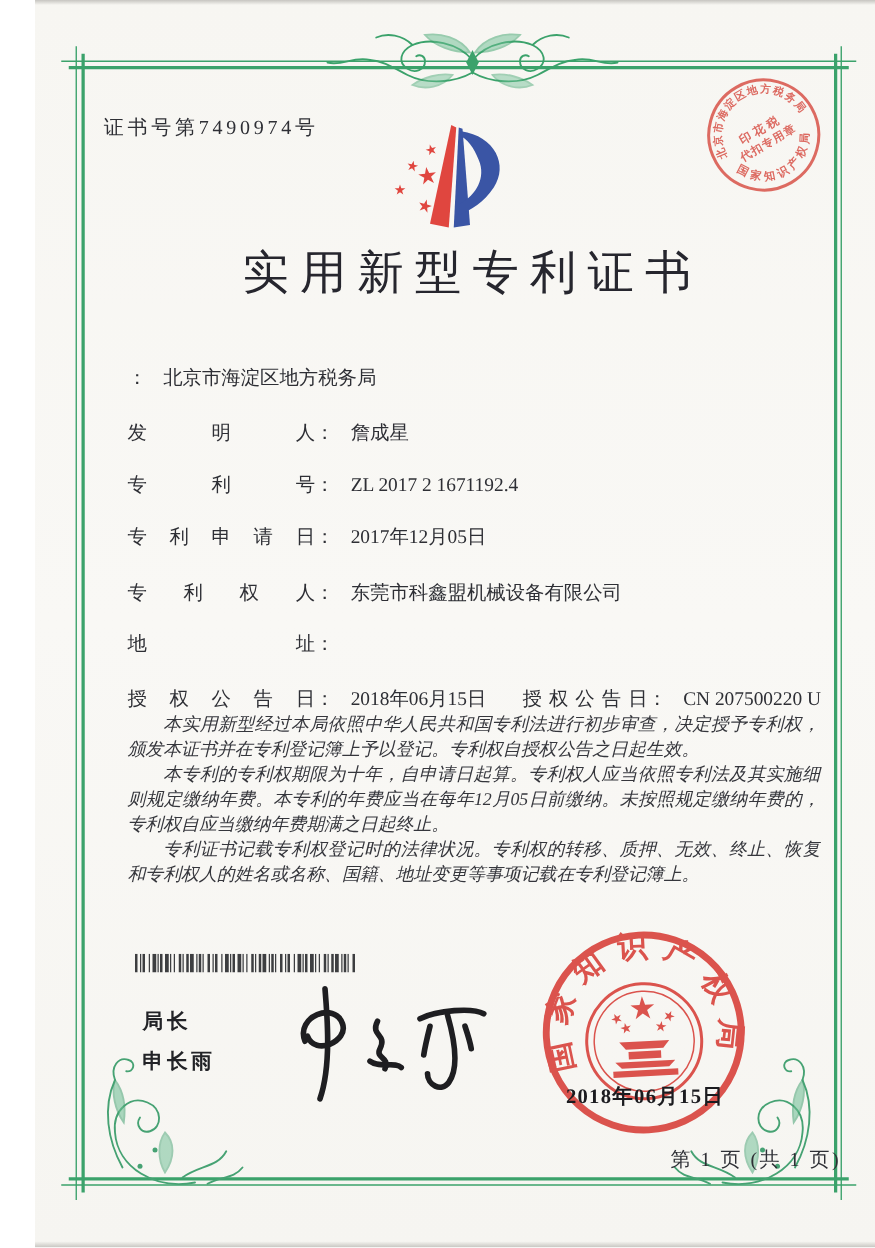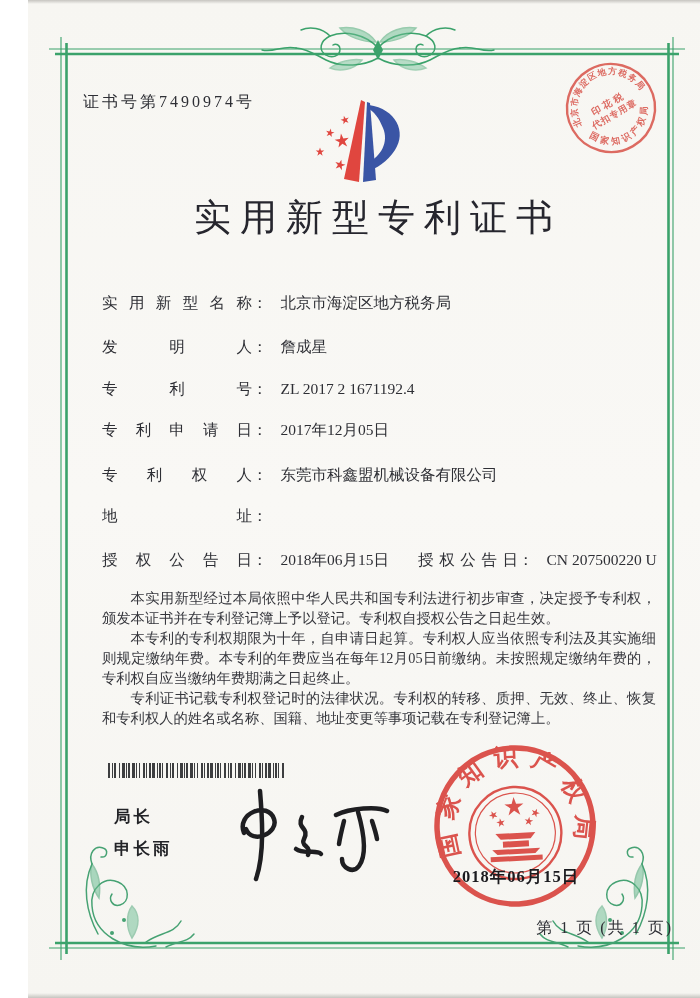--- a/index.html
+++ b/index.html
@@ -20,21 +20,21 @@
 
   .row{left:74px;font-size:15.5px;line-height:22px;color:#2e2f35;display:flex;align-items:flex-start;}
   .lbl{display:inline-block;width:150px;text-align:justify;text-align-last:justify;}
   .lbl-sm{width:100px;}
   .colon{display:inline-block;}
   .val{margin-left:13px;white-space:nowrap;}
   .val-wrap{margin-left:13px;line-height:26px;}
   .r1{top:292px}.r2{top:336px}.r3{top:378px}.r4{top:419px}.r5{top:464px}.r6{top:505px}
   .r7{top:549px}.r8{top:549px;left:390px}
 
-  .bodytext{left:74px;top:588px;width:554px;font-size:14.3px;line-height:20px;color:#35363c;}
+  .bodytext{left:74px;top:570px;width:554px;font-size:14.3px;line-height:20px;color:#35363c;font-style:italic;}
   .bodytext p{margin:0;text-indent:2em;text-align:justify;}
 
   .signer{left:86px;font-family:Liberation Sans, sans-serif;font-weight:600;
           font-size:16.5px;letter-spacing:3px;color:#222327;}
   .signer-title{top:806px;} .signer-name{top:838px;}
 
   .sealdate{left:418px;top:866px;width:140px;text-align:center;font-size:16.5px;font-weight:600;
             letter-spacing:1px;color:#1b1b1f;}
   .footer{left:33px;top:918px;width:612px;text-align:right;font-size:16px;letter-spacing:2px;color:#2e2f35;}
 
@@ -117,21 +117,20 @@
         <textPath href="#taxArcBottom" startOffset="50%" text-anchor="middle">国家知识产权局</textPath>
       </text>
       <text x="50" y="48" font-size="9.5" letter-spacing="3" text-anchor="middle" font-weight="bold">印花税</text>
       <text x="50" y="60" font-size="9" letter-spacing="1" text-anchor="middle" font-weight="bold">代扣专用章</text>
     </g>
   </svg>
 
   <div class="abs title">实用新型专利证书</div>
 
   <div class="abs row r1">
-    <span class="lbl">实用新型名称</span>
       <span class="colon">：</span>
     <span class="val">北京市海淀区地方税务局</span>
   </div>
   <div class="abs row r2">
     <span class="lbl">发明人</span>
       <span class="colon">：</span>
     <span class="val">詹成星</span>
   </div>
   <div class="abs row r3">
     <span class="lbl">专利号</span>

